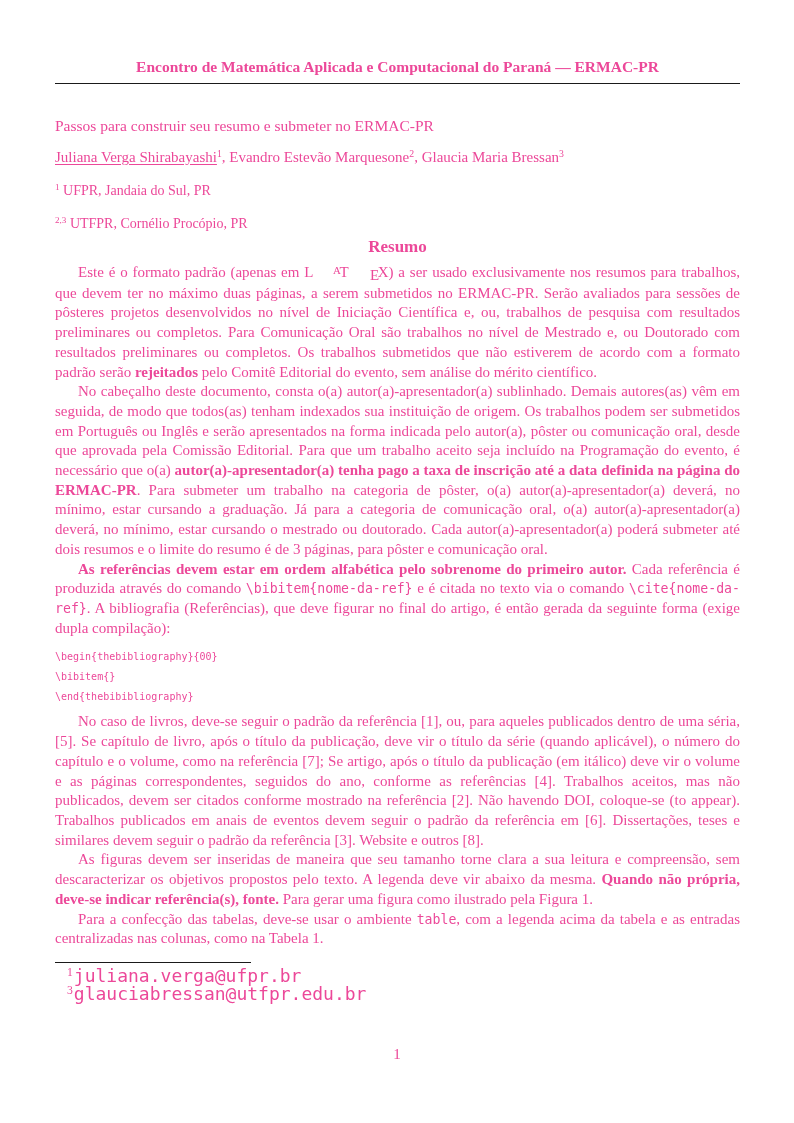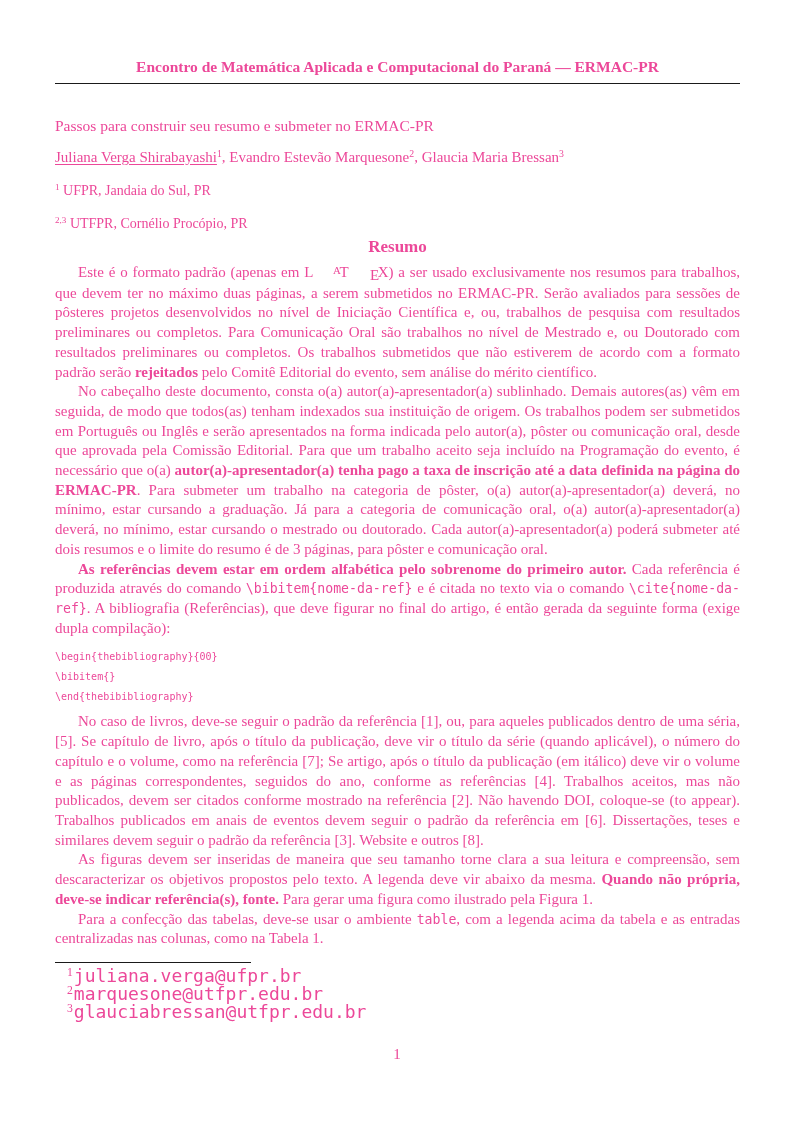--- a/index.html
+++ b/index.html
@@ -151,19 +151,18 @@
 
   <div class="code-block"><div class="code-line">\begin{thebibliography}{00}</div><div class="code-line">\bibitem{}</div><div class="code-line">\end{thebibibliography}</div></div>
 
   <p class="para"><span>No caso de livros, deve-se seguir o padrão da referência [1], ou, para aqueles publicados dentro de uma séria, [5]. Se capítulo de livro, após o título da publicação, deve vir o título da série (quando aplicável), o número do capítulo e o volume, como na referência [7]; Se artigo, após o título da publicação (</span><span class="i">em itálico</span><span>) deve vir o volume e as páginas correspondentes, seguidos do ano, conforme as referências [4]. Trabalhos aceitos, mas não publicados, devem ser citados conforme mostrado na referência [2]. Não havendo DOI, coloque-se (to appear). Trabalhos publicados em anais de eventos devem seguir o padrão da referência em [6]. Dissertações, teses e similares devem seguir o padrão da referência [3]. </span><span class="i">Website</span><span> e outros [8].</span></p>
   <p class="para"><span>As figuras devem ser inseridas de maneira que seu tamanho torne clara a sua leitura e compreensão, sem descaracterizar os objetivos propostos pelo texto. A legenda deve vir abaixo da mesma. </span><span class="b">Quando não própria, deve-se indicar referência(s), fonte.</span><span> Para gerar uma figura como ilustrado pela Figura 1.</span></p>
   <p class="para"><span>Para a confecção das tabelas, deve-se usar o ambiente </span><span class="code">table</span><span>, com a legenda acima da tabela e as entradas centralizadas nas colunas, como na Tabela 1.</span></p>
 
   <div class="footnotes">
     <hr class="footnote-rule">
     <div class="footnote"><sup>1</sup><span>juliana.verga@ufpr.br</span></div>
-    <div class="footnote"><sup>2</sup><span>marquesone@utfpr.edu.br</span></div>
     <div class="footnote"><sup>3</sup><span>glauciabressan@utfpr.edu.br</span></div>
   </div>
 
   <div class="page-number">1</div>
 
 </div>
 
 </body></html>

